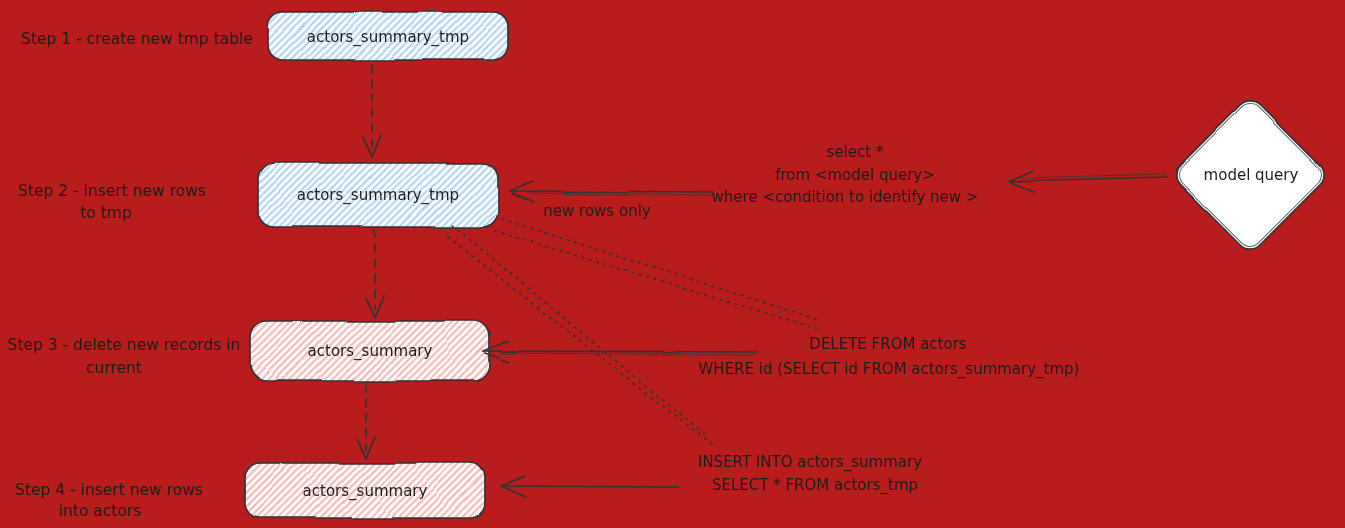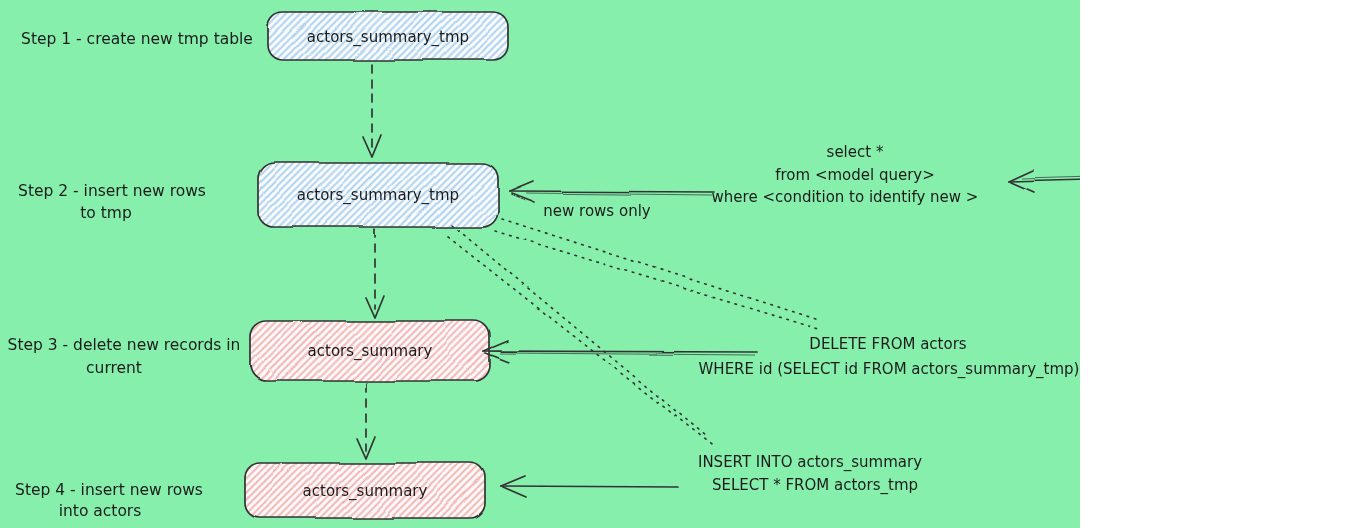--- a/index.html
+++ b/index.html
@@ -1,16 +1,16 @@
 <!DOCTYPE html>
 <html><head>
 <meta charset="utf-8">
 <style>
   html, body { margin: 0; padding: 0; background: #ffffff; }
-  .canvas-wrap { width: 1080px; height: 528px; position: relative; background: #86efac; overflow: hidden; }
+  .canvas-wrap { width: 1345px; height: 528px; position: relative; background: #b91c1c; overflow: hidden; }
   svg text {
     font-family: "DejaVu Sans", "Liberation Sans", sans-serif;
     fill: #1c1c1c;
     font-size: 15px;
   }
   .mid { text-anchor: middle; }
   .step-label { font-size: 15.5px; }
   .node-label { font-size: 15px; }
   .box { stroke-width: 1.7; }
   .ln { fill: none; stroke-width: 1.7; stroke-linecap: round; }

